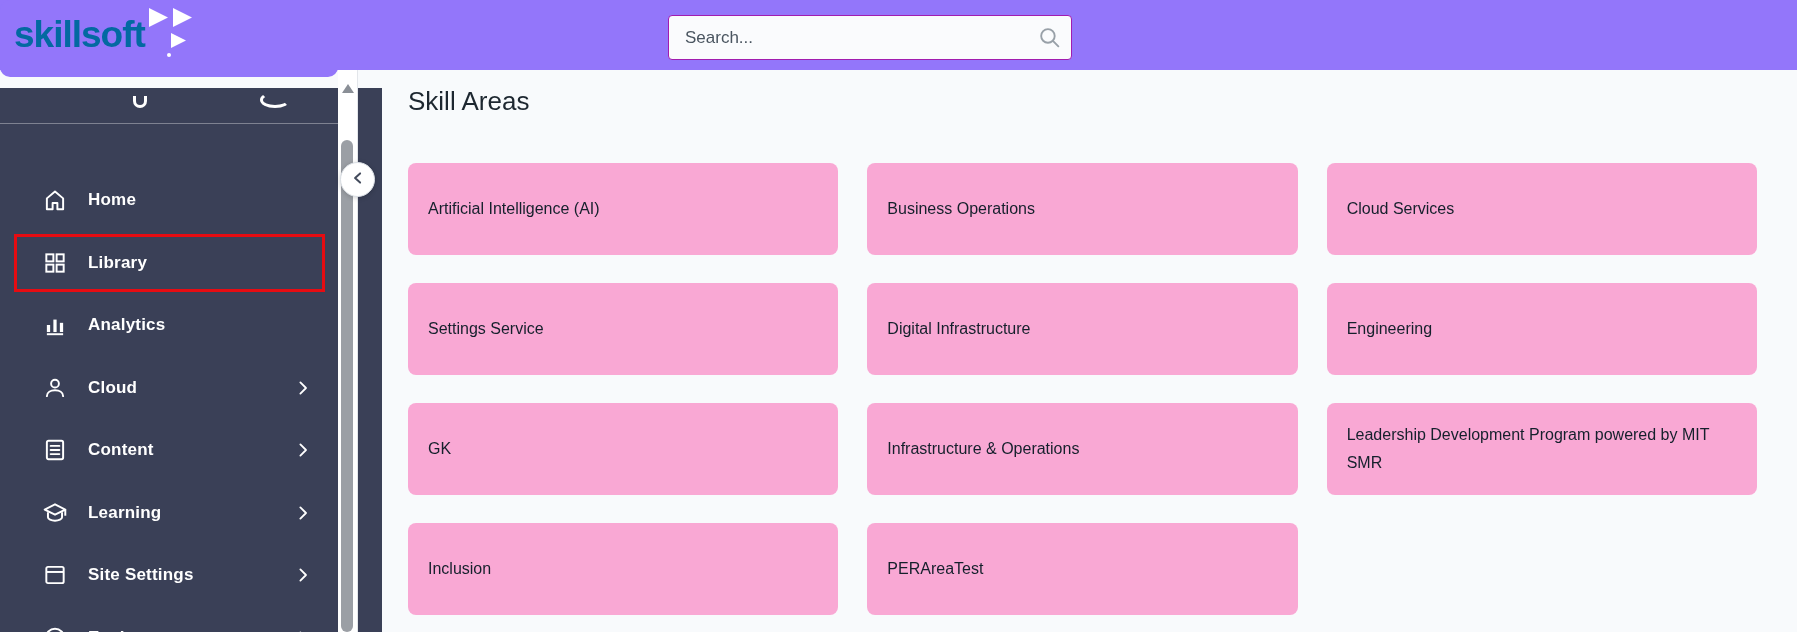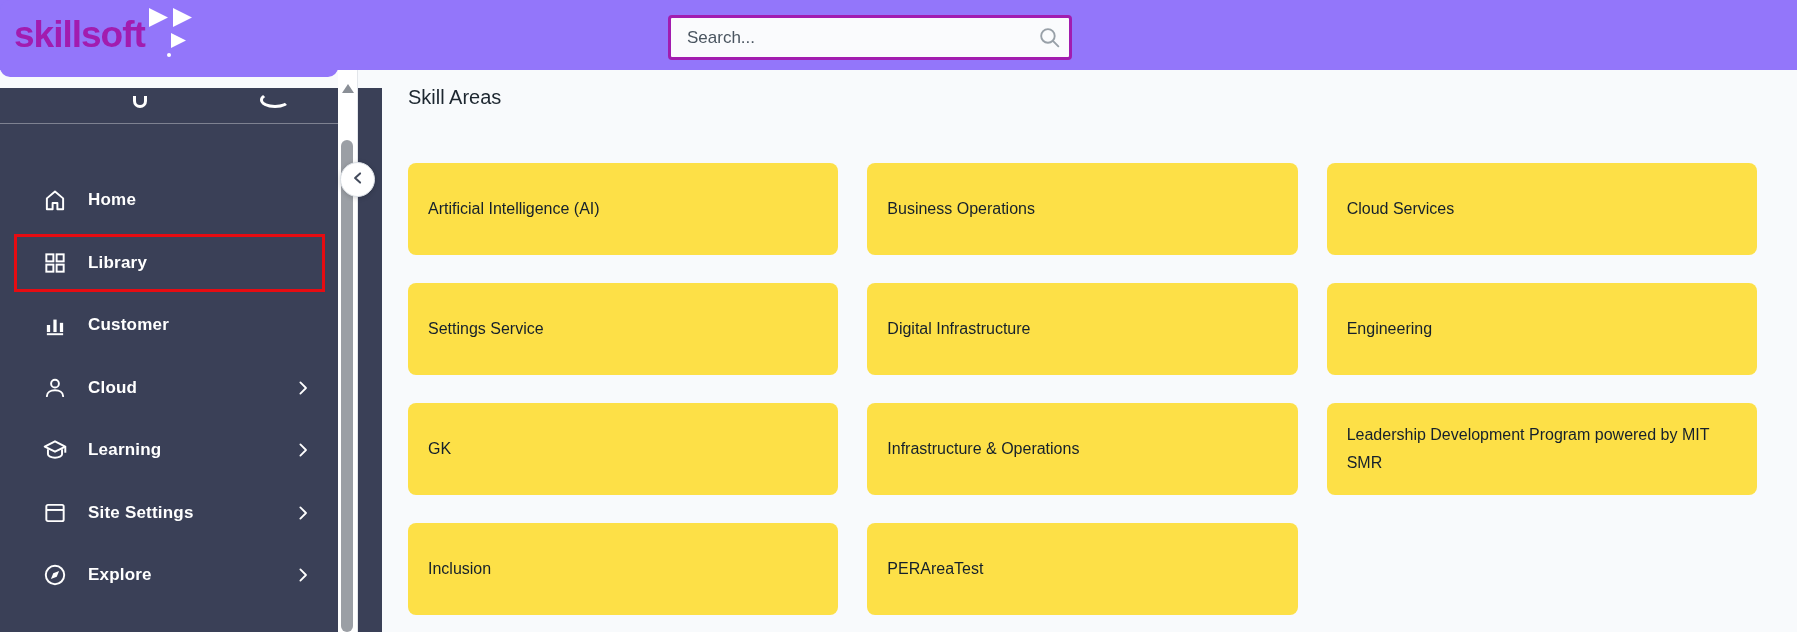--- a/index.html
+++ b/index.html
@@ -5,26 +5,26 @@
   * { margin:0; padding:0; box-sizing:border-box; }
   html,body { background:#e9ebee; }
   body { font-family:"Liberation Sans", sans-serif; }
   .stage { position:relative; width:1797px; height:632px; overflow:hidden; background:#f8fafc; }
 
   
   .topbar { position:absolute; left:0; top:0; width:1797px; height:70px; background:#9376fa; z-index:20; }
   .logo-extension { position:absolute; left:0; top:0; width:338px; height:77px; background:#9376fa;
                     border-radius:10px 0 10px 10px; z-index:21; }
   .logo { position:absolute; left:14px; top:13px; z-index:22; cursor:pointer; }
-  .logo-text { color:#a21caf; font-size:37px; font-weight:bold; letter-spacing:-1px; line-height:44px; }
+  .logo-text { color:#0369a1; font-size:37px; font-weight:bold; letter-spacing:-1px; line-height:44px; }
   .logo-arrows { position:absolute; left:133px; top:-6px; }
   .logo-regdot { position:absolute; left:153px; top:40px; width:4px; height:4px; border-radius:50%; background:#fff; }
 
   .search-wrap { position:absolute; left:668px; top:15px; width:404px; height:45px; z-index:22; }
-  .search-input { width:100%; height:100%; border:3px solid #a21caf; border-radius:4px; background:#fafbfd;
+  .search-input { width:100%; height:100%; border:1px solid #a21caf; border-radius:4px; background:#fafbfd;
                   font-family:"Liberation Sans",sans-serif; font-size:17px; color:#39434e; padding:0 44px 0 16px; outline:none; }
   .search-input::placeholder { color:#4a5560; opacity:1; }
   .search-icon { position:absolute; right:10px; top:10px; width:25px; height:25px; }
 
   .topbar-actions { position:absolute; right:0; top:0; height:70px; z-index:22; }
 
   
   .sidebar { position:absolute; left:0; top:88px; width:382px; height:562px; background:#3a4057; z-index:5; }
   .clipped-fragment-a { position:absolute; left:133px; top:8px; width:14px; height:12px;
         border:3px solid #fff; border-top:none; border-radius:0 0 7px 7px; }
@@ -48,24 +48,24 @@
         border-left:6px solid transparent; border-right:6px solid transparent; border-bottom:9px solid #8a8f96; }
   .scroll-thumb { position:absolute; left:3px; top:70px; bottom:0; width:12px; background:#9b9fa5; border-radius:6px; cursor:pointer; }
 
   .collapse-btn { position:absolute; left:340px; top:162px; width:35px; height:35px; border-radius:50%;
         background:#fff; border:1px solid #d9dee4; box-shadow:0 1px 5px rgba(0,0,0,.18);
         display:flex; align-items:center; justify-content:center; cursor:pointer; z-index:30; padding:0; }
   .collapse-btn svg { width:20px; height:20px; }
 
   
   .main { position:absolute; left:359px; top:70px; width:1438px; height:562px; background:#f8fafc; }
-  .page-title { position:absolute; left:49px; top:16px; font-size:20px; color:#1d2730; font-weight:400; }
+  .page-title { position:absolute; left:49px; top:16px; font-size:26px; color:#1d2730; font-weight:400; }
   .card-grid { position:absolute; left:49px; top:93px; width:1349px; display:grid;
                grid-template-columns:repeat(3, 1fr); column-gap:29px; row-gap:28px; grid-auto-rows:92px; }
-  .skill-card { background:#fde047; border-radius:8px; display:flex; align-items:center;
+  .skill-card { background:#f9a8d4; border-radius:8px; display:flex; align-items:center;
                 padding:0 24px 0 20px; cursor:pointer; }
   .skill-card span { font-size:16px; color:#15202c; line-height:28px; }
 </style>
 </head>
 <body>
 
 <div class="stage">
 
   <header class="topbar"></header>
   <div class="logo-extension"></div>
@@ -130,39 +130,53 @@
 
         <div class="nav-row">
           <span class="nav-icon">
             <svg viewBox="0 0 24 24" fill="#fff">
               <rect x="4.5" y="12" width="3" height="6.5"></rect>
               <rect x="10.5" y="7" width="3" height="11.5"></rect>
               <rect x="16.5" y="10" width="3" height="8.5"></rect>
               <rect x="4.5" y="19.6" width="15" height="1.8"></rect>
             </svg>
           </span>
-          <span class="nav-label">Customer</span>
+          <span class="nav-label">Analytics</span>
 
         </div>
 
         <div class="nav-row">
           <span class="nav-icon">
             <svg viewBox="0 0 24 24" fill="none" stroke="#fff" stroke-width="1.8" stroke-linecap="round">
               <circle cx="12" cy="8" r="3.6"></circle>
               <path d="M4.5 19.5 c0-3.6 3.4-5.4 7.5-5.4 s7.5 1.8 7.5 5.4"></path>
             </svg>
           </span>
           <span class="nav-label">Cloud</span>
           <span class="nav-chevron">
             <svg viewBox="0 0 24 24" fill="none" stroke="#fff" stroke-width="2.4" stroke-linecap="round" stroke-linejoin="round">
               <path d="M8.5 4.5 L16 12 L8.5 19.5"></path>
             </svg>
           </span>
         </div>
 
+        <div class="nav-row">
+          <span class="nav-icon">
+            <svg viewBox="0 0 24 24" fill="none" stroke="#fff" stroke-width="1.8" stroke-linecap="round">
+              <rect x="4.5" y="3.5" width="15" height="17" rx="1.5"></rect>
+              <path d="M8 8.2h8 M8 12h8 M8 15.8h8"></path>
+            </svg>
+          </span>
+          <span class="nav-label">Content</span>
+          <span class="nav-chevron">
+            <svg viewBox="0 0 24 24" fill="none" stroke="#fff" stroke-width="2.4" stroke-linecap="round" stroke-linejoin="round">
+              <path d="M8.5 4.5 L16 12 L8.5 19.5"></path>
+            </svg>
+          </span>
+        </div>
 
         <div class="nav-row">
           <span class="nav-icon">
             <svg viewBox="0 0 24 24" fill="none" stroke="#fff" stroke-width="1.8" stroke-linejoin="round">
               <path d="M12 4 L2.5 8.8 L12 13.6 L21.5 8.8 Z"></path>
               <path d="M5.5 11.3 V16 c0 1.7 2.9 3.1 6.5 3.1 s6.5-1.4 6.5-3.1 V11.3"></path>
               <path d="M21.5 9 V14.5"></path>
             </svg>
           </span>
           <span class="nav-label">Learning</span>

